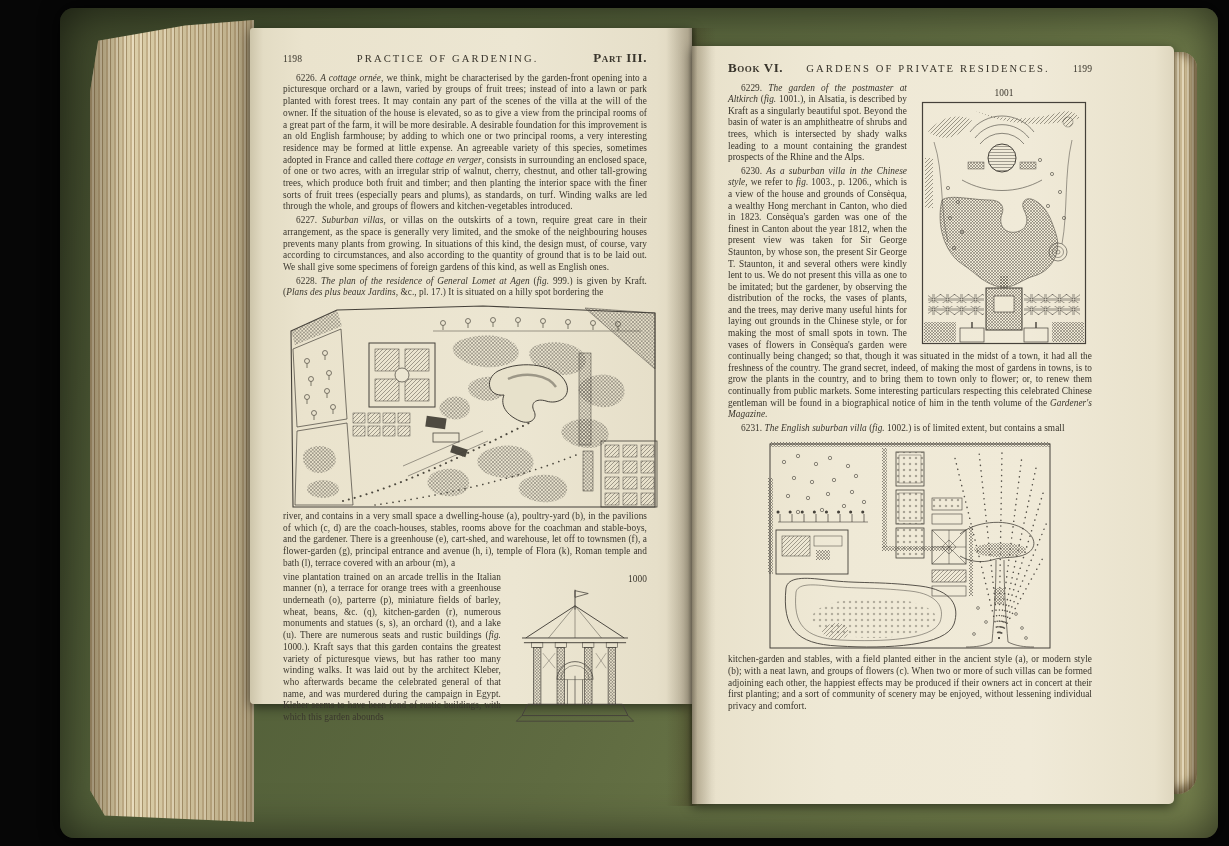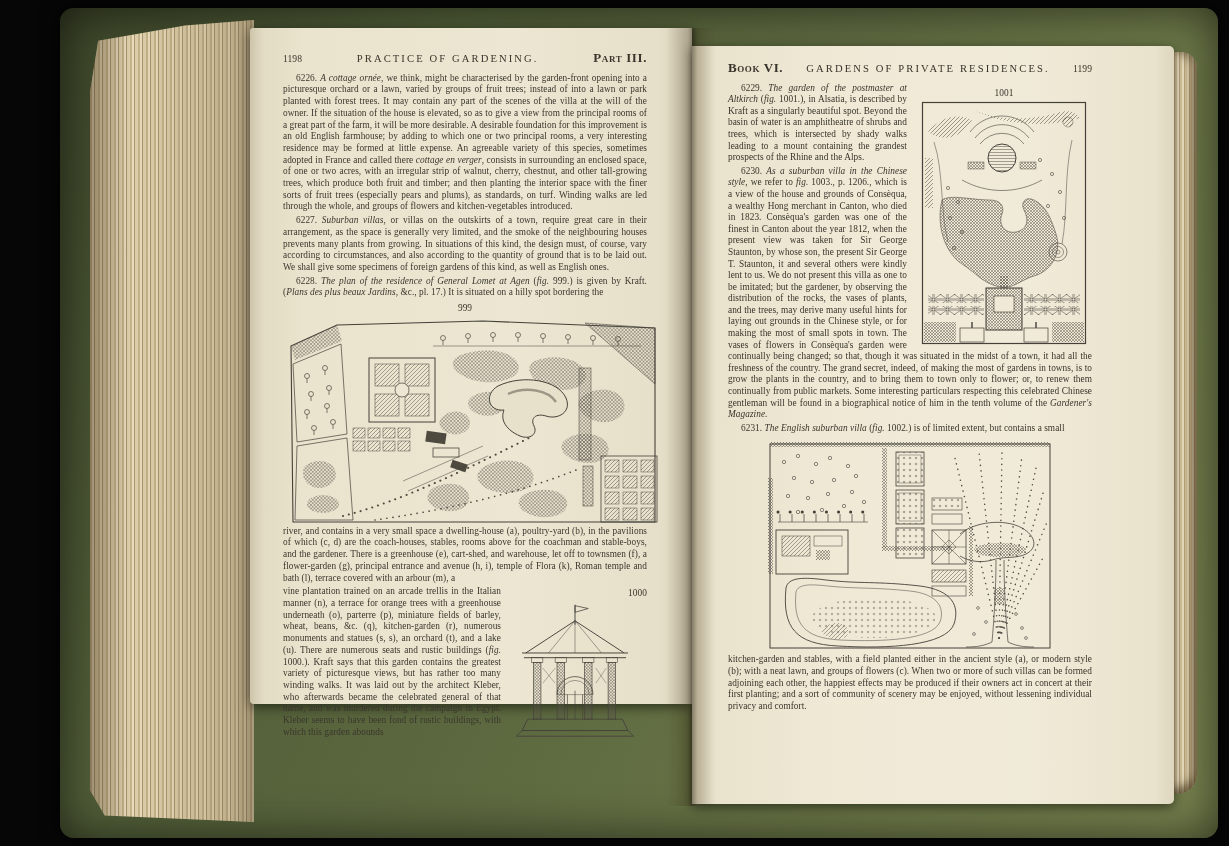--- a/index.html
+++ b/index.html
@@ -50,21 +50,20 @@
   <div class="page page-left">
     <div class="pl-content">
       <div class="hdr">
         <span class="pageno">1198</span>
         <span class="title">PRACTICE OF GARDENING.</span>
         <span class="sc">Part III.</span>
       </div>
       <p class="ind"><span>6226. </span><span class="it">A cottage ornée</span><span>, we think, might be characterised by the garden-front opening into a picturesque orchard or a lawn, varied by groups of fruit trees; instead of into a lawn or park planted with forest trees.  It may contain any part of the scenes of the villa at the will of the owner.  If the situation of the house is elevated, so as to give a view from the principal rooms of a great part of the farm, it will be more desirable.  A desirable foundation for this improvement is an old English farmhouse; by adding to which one or two principal rooms, a very interesting residence may be formed at little expense.  An agreeable variety of this species, sometimes adopted in France and called there </span><span class="it">cottage en verger</span><span>, consists in surrounding an enclosed space, of one or two acres, with an irregular strip of walnut, cherry, chestnut, and other tall-growing trees, which produce both fruit and timber; and then planting the interior space with the finer sorts of fruit trees (especially pears and plums), as standards, on turf.  Winding walks are led through the whole, and groups of flowers and kitchen-vegetables introduced.</span></p>
       <p class="ind"><span>6227. </span><span class="it">Suburban villas</span><span>, or villas on the outskirts of a town, require great care in their arrangement, as the space is generally very limited, and the smoke of the neighbouring houses prevents many plants from growing.  In situations of this kind, the design must, of course, vary according to circumstances, and also according to the quantity of ground that is to be laid out.  We shall give some specimens of foreign gardens of this kind, as well as English ones.</span></p>
       <p class="ind"><span>6228. </span><span class="it">The plan of the residence of General Lomet at Agen</span><span> (</span><span class="it">fig.</span><span> 999.) is given by Kraft. (</span><span class="it">Plans des plus beaux Jardins</span><span>, &amp;c., pl. 17.)  It is situated on a hilly spot bordering the</span></p>
-      <p class="figlabel">999</p>
 
       <svg class="figcenter" width="375" height="210" viewBox="0 0 375 210">
         <defs>
           <pattern id="f9h" width="4" height="4" patternUnits="userSpaceOnUse">
               <path d="M0 4 4 0" stroke="#6b665a" stroke-width=".6"></path>
             </pattern>
           <pattern id="f9x" width="3.5" height="3.5" patternUnits="userSpaceOnUse">
               <path d="M0 3.5 3.5 0 M0 0 3.5 3.5" stroke="#57534a" stroke-width=".45"></path>
             </pattern>
           <g id="f9t">

